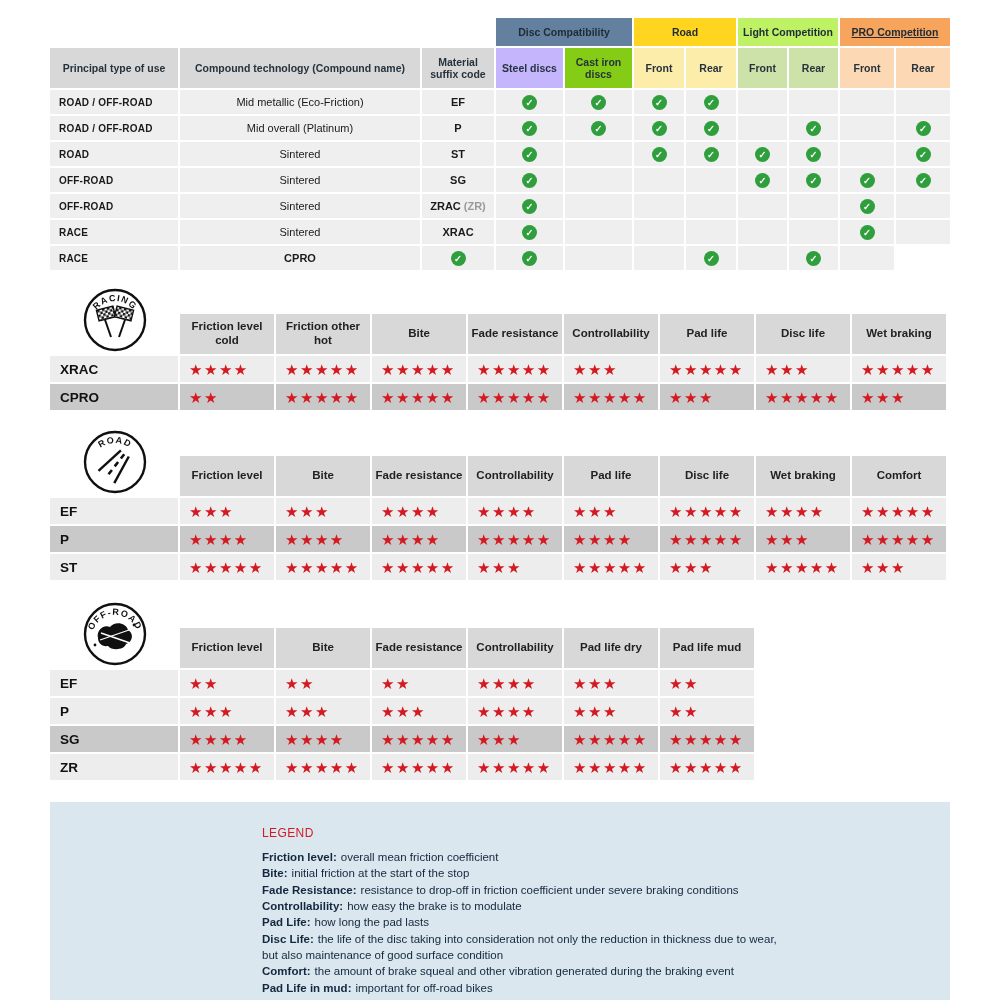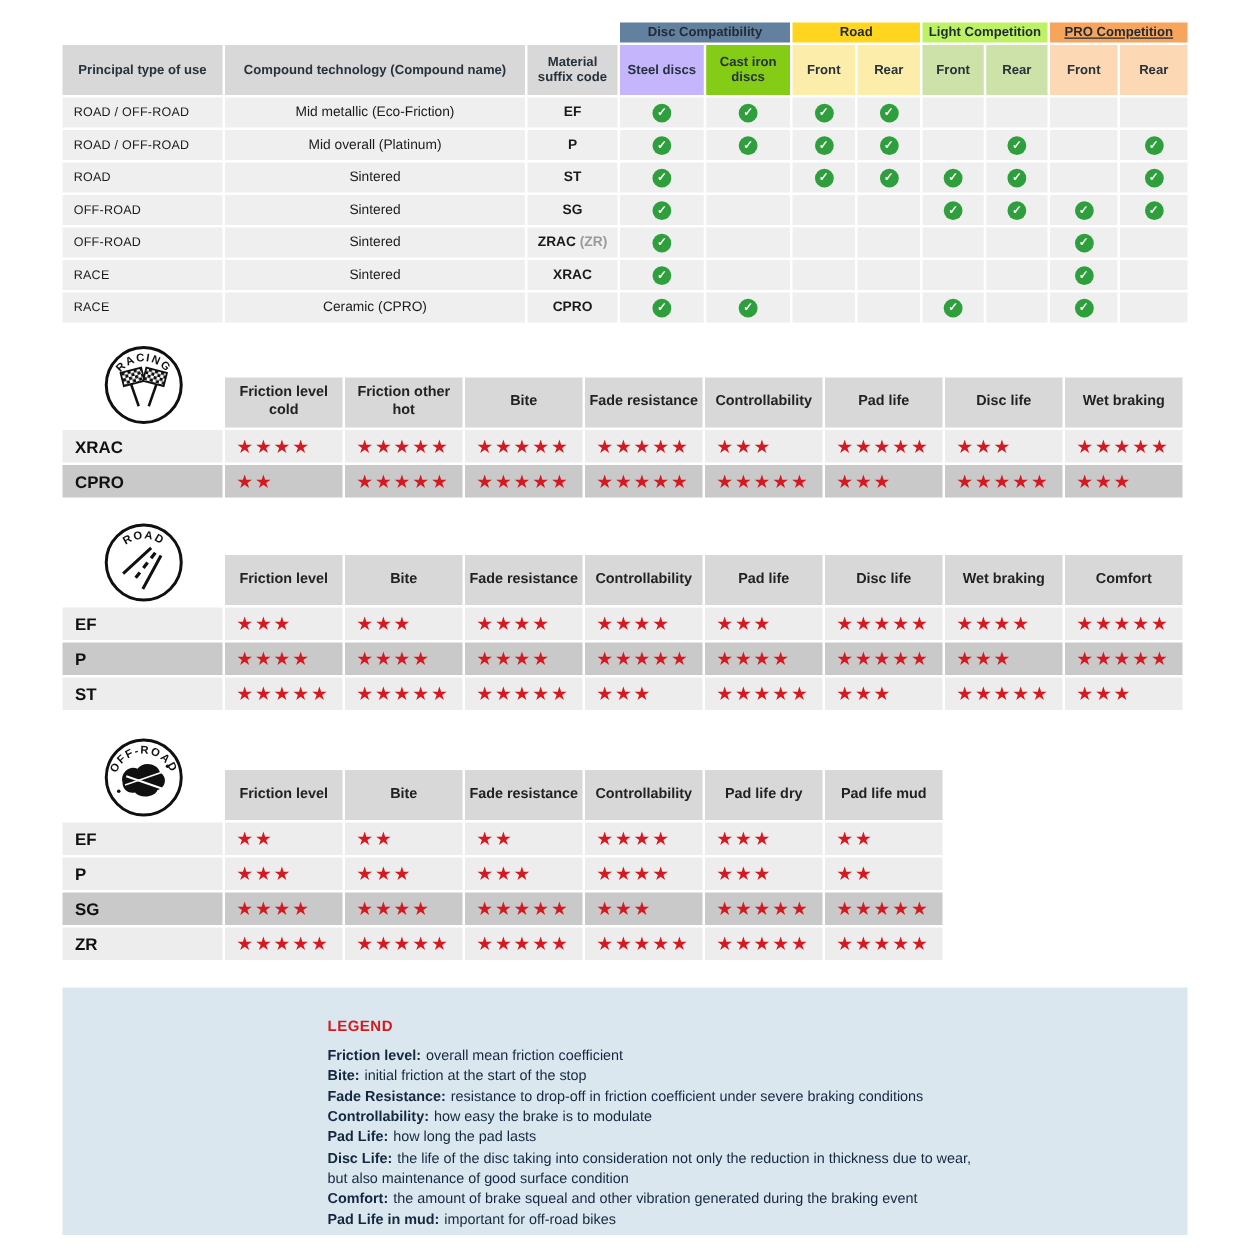--- a/index.html
+++ b/index.html
@@ -2,40 +2,40 @@
 <html><head>
 <meta charset="utf-8">
 <style>
   html,body{margin:0;padding:0}
   body{width:1000px;height:1000px;background:#fff;font-family:"Liberation Sans",sans-serif;color:#1a1a1a;position:relative;overflow:hidden}
   .page{position:absolute;left:50px;top:18px;width:900px}
   .grid{display:grid;gap:2px}
   #compat{grid-template-columns:128px 240px 72px 67px 67px 50px 50px 49px 49px 54px 54px}
   .cell{display:flex;align-items:center;justify-content:center;text-align:center}
   .spacer{background:transparent}
-  .group-header{height:16px;font-size:10.5px;font-weight:bold;color:#1f2b36}
+  .group-header{height:28px;font-size:10.5px;font-weight:bold;color:#1f2b36}
   .sub-header{height:36px;font-size:10.5px;font-weight:bold;line-height:1.15;padding:2px;color:#26323c}
   .gray-head{background:#d8d8d8}
   .compat-row-cell{background:#efefef;height:24px;font-size:10.5px}
-  .use-cell{justify-content:flex-start;padding-left:9px;font-weight:normal;font-size:10px;letter-spacing:.2px;text-align:center}
+  .use-cell{justify-content:flex-start;padding-left:9px;font-weight:bold;font-size:10px;letter-spacing:.2px;text-align:center}
   .compound-cell{font-size:11px;font-weight:500}
   .code-cell{font-weight:bold;font-size:11px;gap:3px}
   .code-note{color:#9a9a9a}
   .check{width:15px;height:15px;border-radius:50%;background:#2f9e3c;color:#fff;font-size:9.5px;font-weight:bold;display:flex;align-items:center;justify-content:center}
   .section{position:relative}
   #sec-racing{margin-top:44px}
   #sec-road{margin-top:46px}
   #sec-offroad{margin-top:48px}
   .section-icon{position:absolute;left:33px;top:-26px}
   .rating-header{height:36px;background:#d8d8d8;font-weight:bold;font-size:11.5px;line-height:1.2;color:#222;padding:2px}
   .row-label{height:26px;background:#ededed;justify-content:flex-start;padding-left:10px;font-weight:bold;font-size:13.5px;color:#111}
   .stars{height:26px;background:#ededed;justify-content:flex-start;padding-left:9px;color:#d31a22;font-size:15px;letter-spacing:1.5px;line-height:1}
   .hl{background:#c9c9c9}
   .legend{margin-top:22px;background:#dbe7ee;height:198px;padding:24px 30px 0 212px;box-sizing:border-box}
-  .legend-title{color:#d31a22;font-weight:bold;font-size:12px;letter-spacing:.4px;margin-bottom:9px}
+  .legend-title{color:#d31a22;font-weight:normal;font-size:12px;letter-spacing:.4px;margin-bottom:9px}
   .legend-line{font-size:11.5px;color:#13273f;line-height:1.42}
   .legend-line .term{font-weight:bold}
   .term::after{content:":"}
   .desc{white-space:pre-line;margin-left:4px}
   .icon-text{font-size:9px;font-weight:bold;letter-spacing:1.2px;fill:#101010;font-family:"Liberation Sans",sans-serif}
 </style>
 </head>
 <body>
 
 <div class="page">
@@ -180,21 +180,20 @@
       <div class="cell compat-row-cell check-cell"></div>
       <div class="cell compat-row-cell check-cell"></div>
       <div class="cell compat-row-cell check-cell"></div>
       <div class="cell compat-row-cell check-cell"></div>
       <div class="cell compat-row-cell check-cell"></div>
       <div class="cell compat-row-cell check-cell">
         <span class="check">✓</span>
       </div>
       <div class="cell compat-row-cell check-cell"></div>
       <div class="cell compat-row-cell use-cell">RACE</div>
-      <div class="cell compat-row-cell compound-cell">Ceramic (CPRO)</div>
       <div class="cell compat-row-cell code-cell">
         <span>CPRO</span>
       </div>
       <div class="cell compat-row-cell check-cell">
         <span class="check">✓</span>
       </div>
       <div class="cell compat-row-cell check-cell">
         <span class="check">✓</span>
       </div>
       <div class="cell compat-row-cell check-cell"></div>

